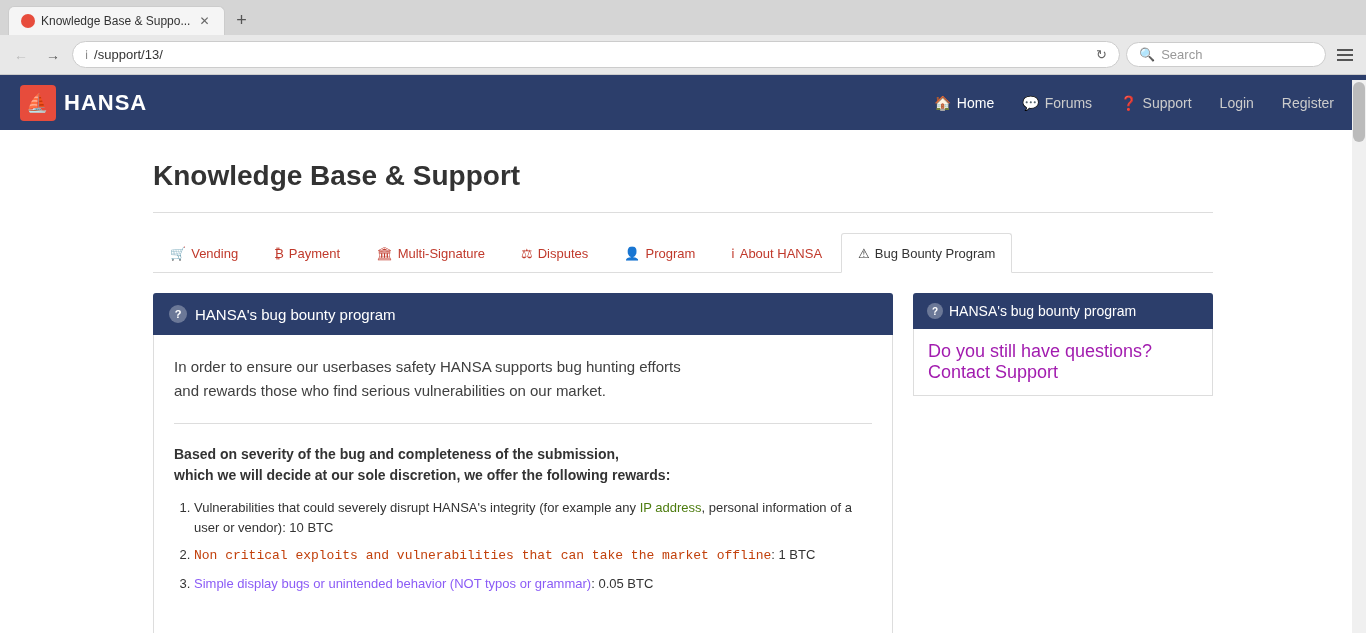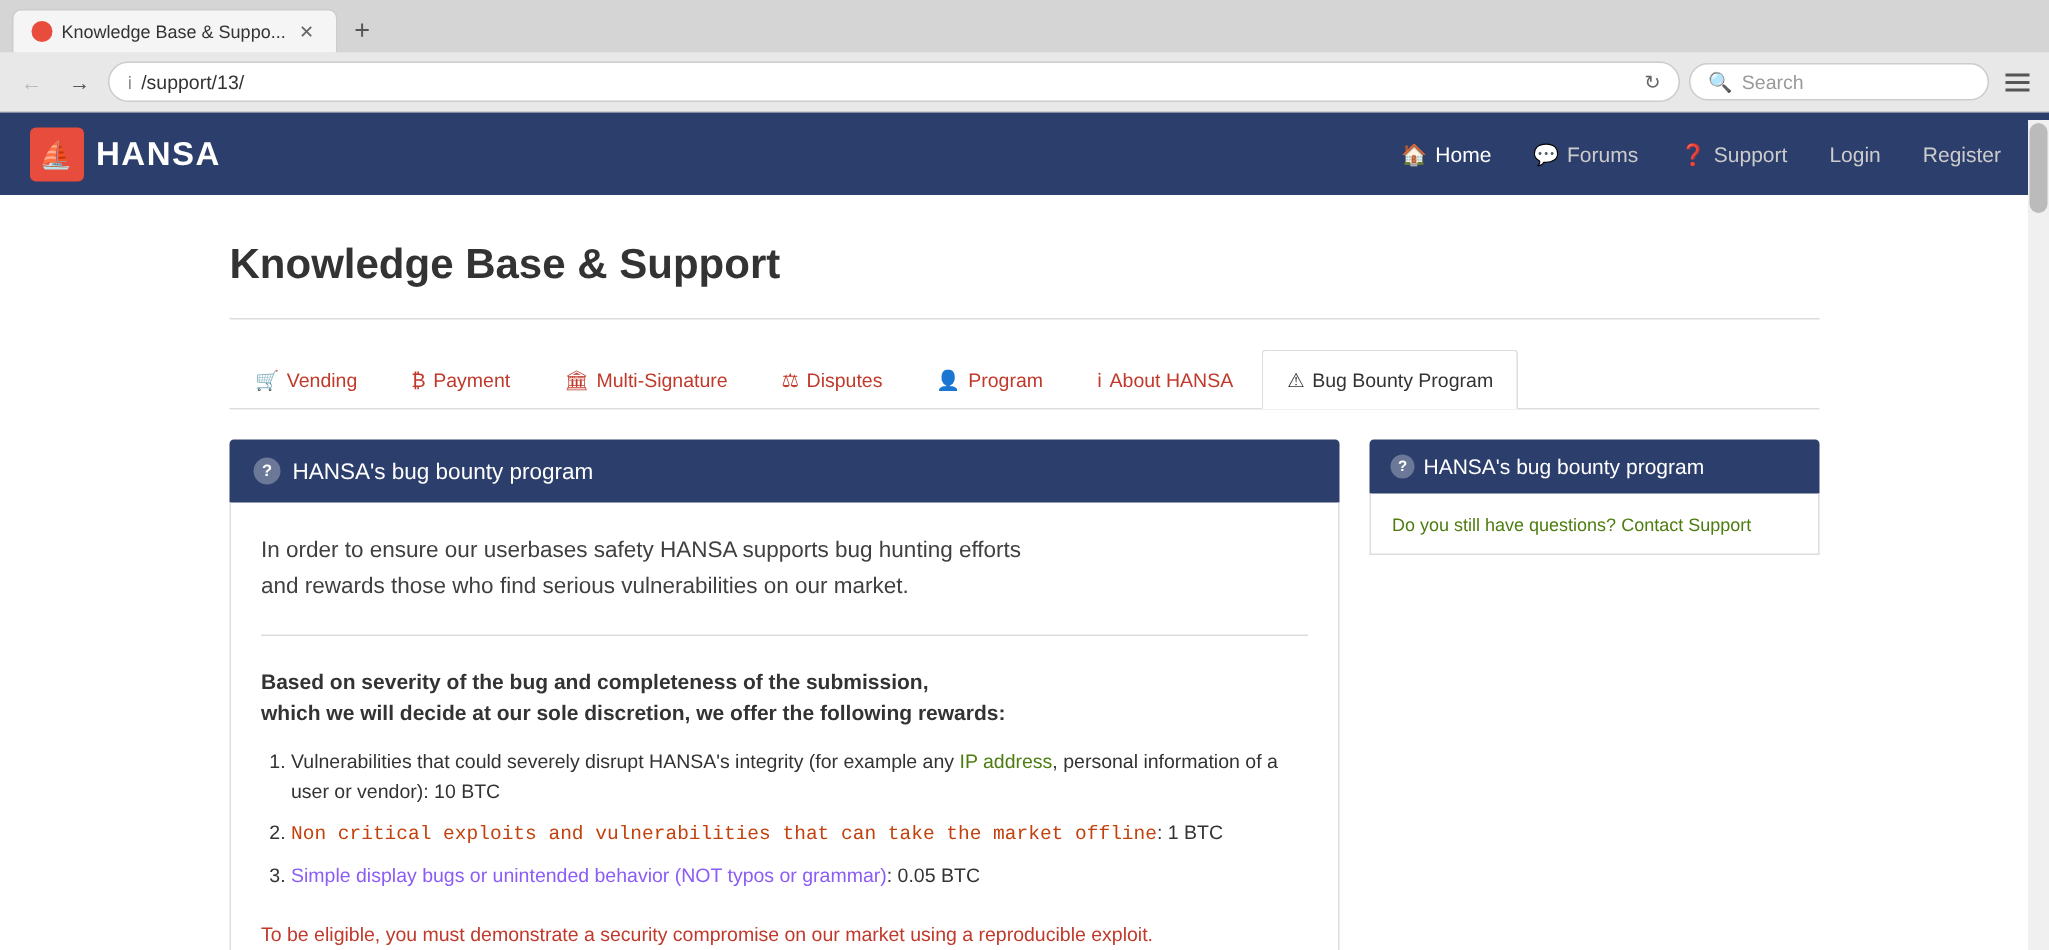--- a/index.html
+++ b/index.html
@@ -290,23 +290,23 @@
       border-radius: 50%;
       display: flex; align-items: center; justify-content: center;
       font-size: 10px; color: white; font-weight: bold;
     }
     .sidebar-body {
       border: 1px solid #ddd;
       border-top: none;
       padding: 12px 14px;
     }
     .sidebar-link {
-      color: #4d7c0f;
+      color: #a21caf;
       text-decoration: none;
-      font-size: 12px;
+      font-size: 18px;
     }
 
     
     .scroll-track {
       position: fixed;
       right: 0;
       top: 80px;
       width: 14px;
       height: calc(100% - 80px);
       background: #f0f0f0;
@@ -444,24 +444,20 @@
             <span>Vulnerabilities that could severely disrupt HANSA's integrity (for example any <a href="#" style="color:#4d7c0f;">IP address</a>, personal information of a user or vendor): 10 BTC</span>
           </li>
           <li>
             <span><span style="color:#c2410c;font-family:Liberation Mono, monospace;">Non critical exploits and vulnerabilities that can take the market offline</span>: 1 BTC</span>
           </li>
           <li>
             <span><span style="color:#8b5cf6;">Simple display bugs or unintended behavior (NOT typos or grammar)</span>: 0.05 BTC</span>
           </li>
         </ol>
 
-        <p class="eligible-text">
-          <span>To be eligible, you must demonstrate a security compromise on our market using a reproducible exploit.</span><br>
-          
-        </p>
       </div>
     </div>
 
     <div class="content-sidebar">
       <div class="sidebar-section">
         <div class="sidebar-header">
           <div class="sidebar-header-icon">?</div>
           <span>HANSA's bug bounty program</span>
         </div>
         <div class="sidebar-body">

